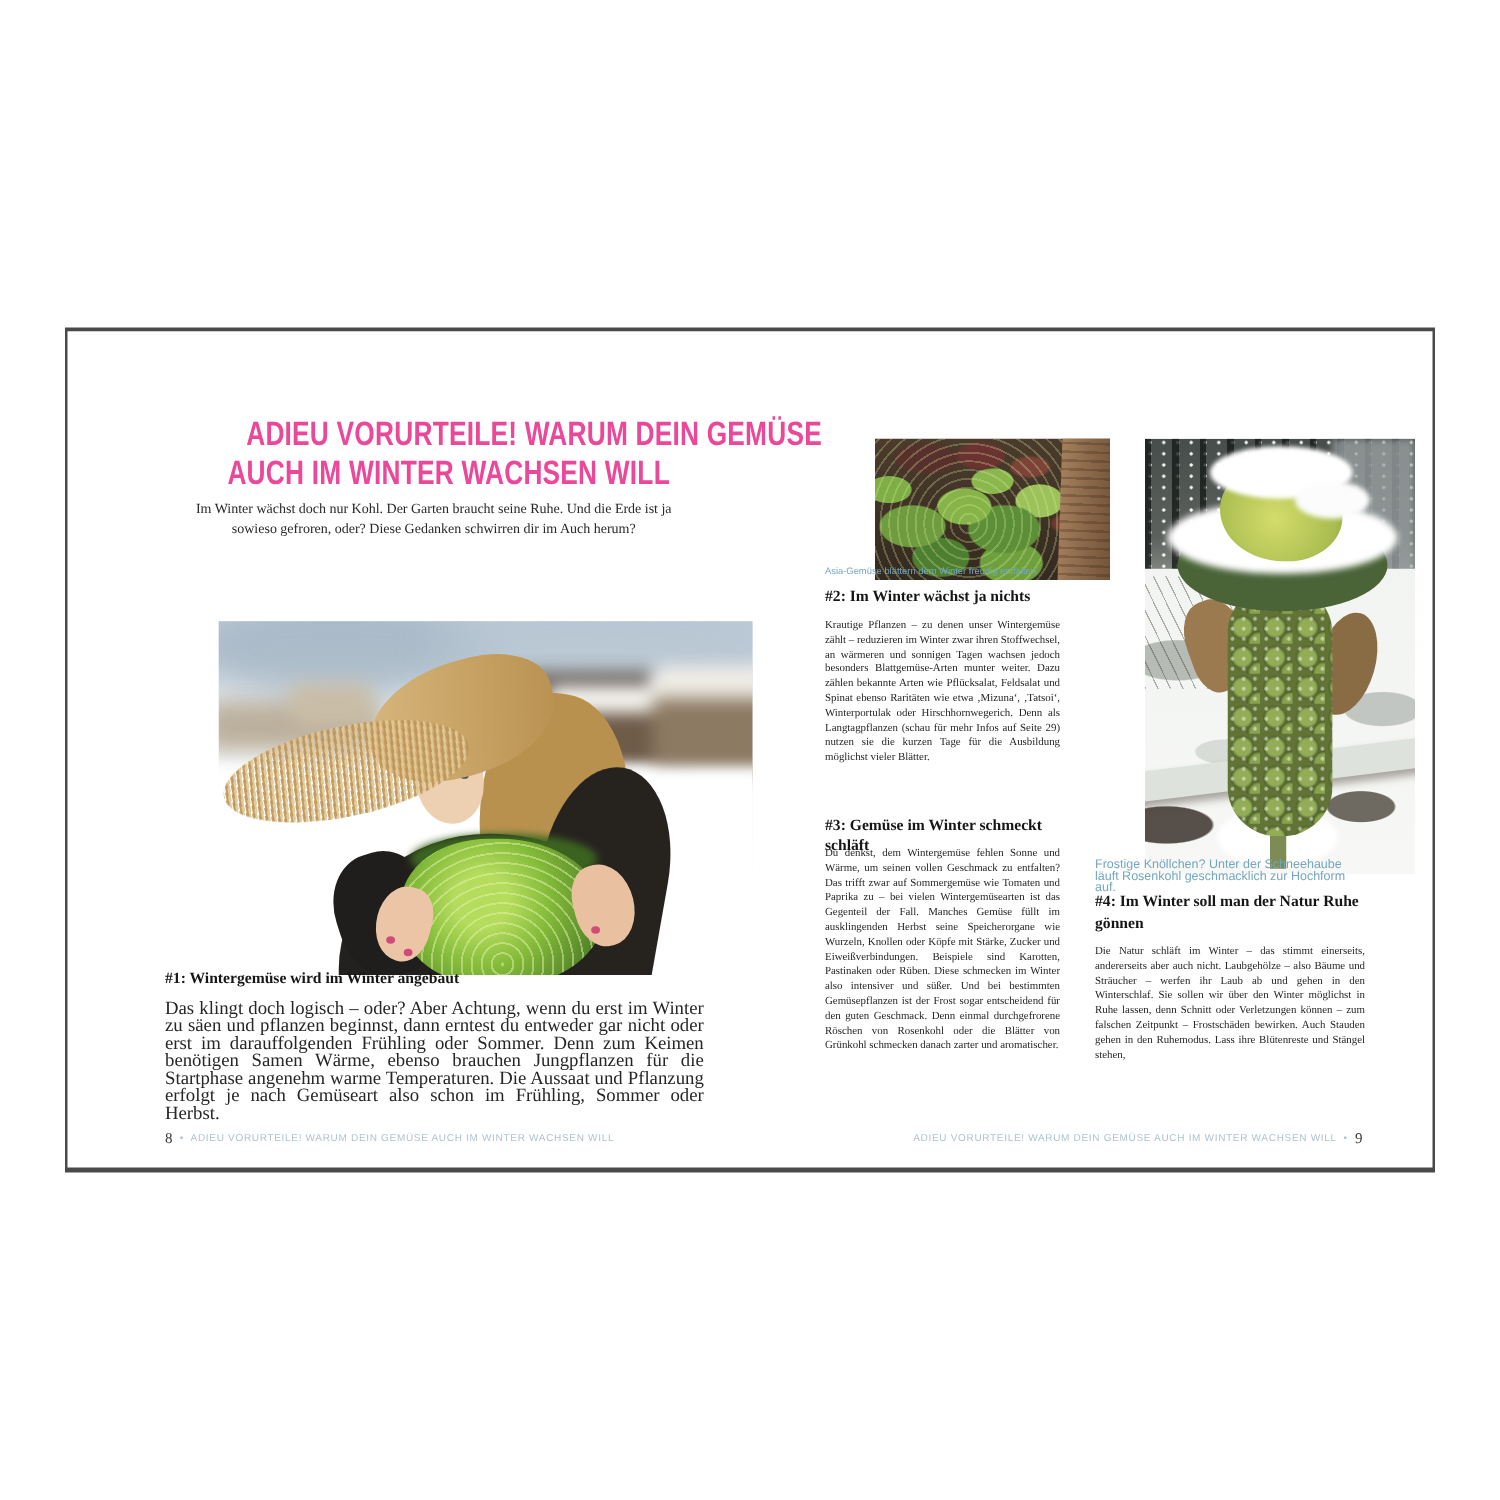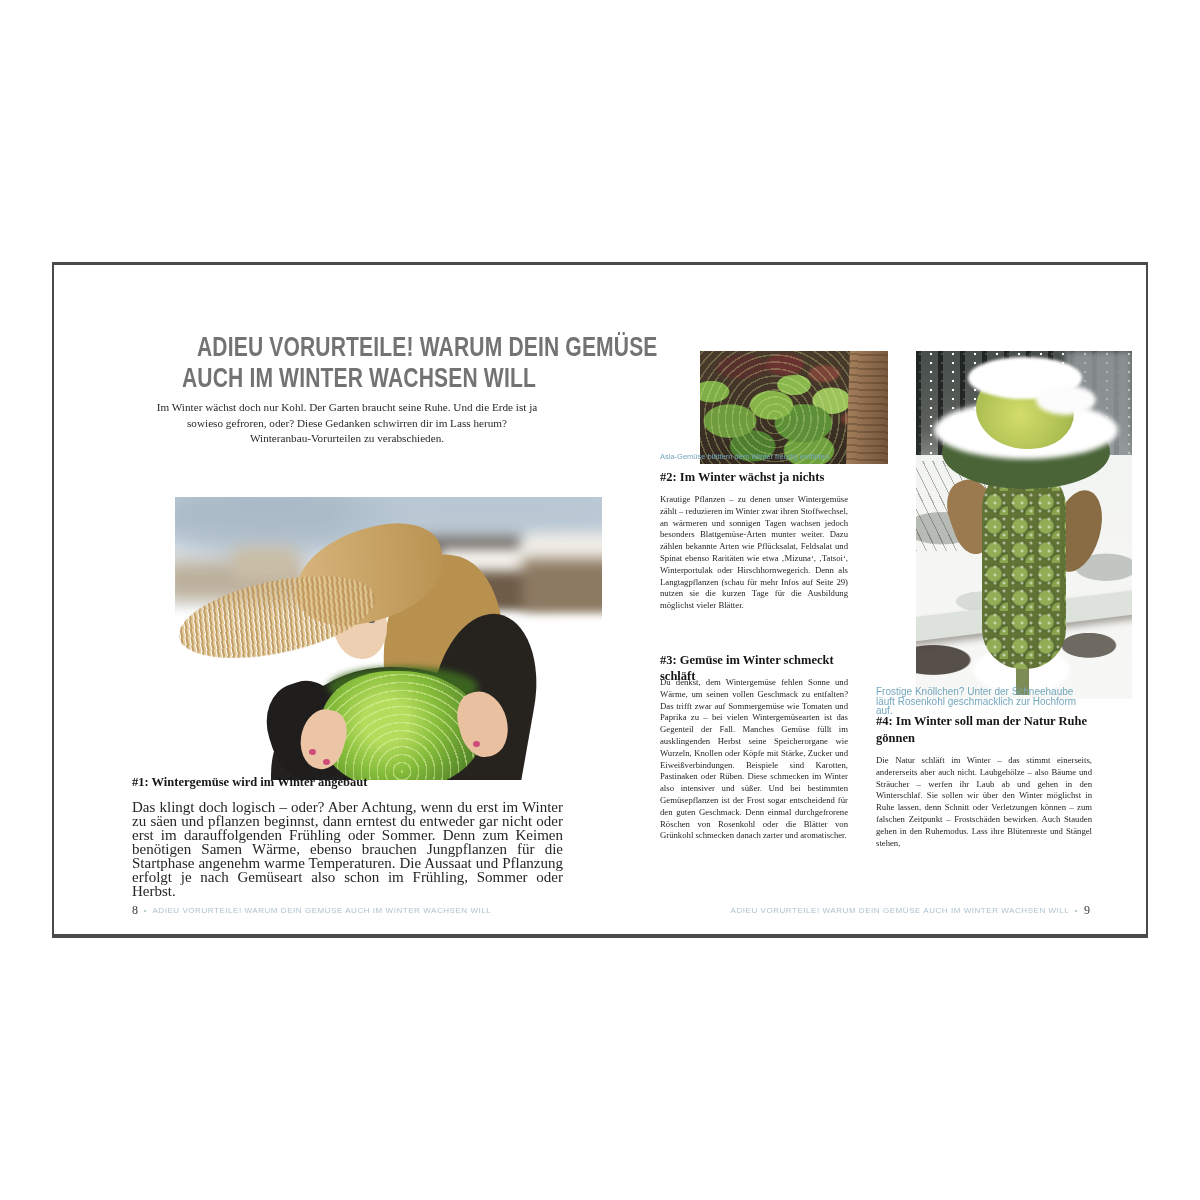--- a/index.html
+++ b/index.html
@@ -3,21 +3,21 @@
 <meta charset="utf-8">
 <style>
   html,body{margin:0;padding:0;background:#ffffff;}
   body{width:1200px;height:1200px;position:relative;font-family:"Liberation Serif",serif;overflow:hidden;}
 
   .spread{position:absolute;left:52px;top:262px;width:1092px;height:669px;background:#ffffff;
           border:2px solid #4a4a4a;border-top-width:3px;border-bottom-width:4px;box-sizing:content-box;overflow:hidden;}
 
   
   .title{position:absolute;left:78px;top:66px;width:430px;text-align:center;margin:0;
-         font-family:"Liberation Sans",sans-serif;font-weight:bold;color:#737373;}
+         font-family:"Liberation Sans",sans-serif;font-weight:bold;color:#ec4899;}
   .title-line{display:block;line-height:29px;white-space:nowrap;}
   .cond{display:inline-block;font-size:27px;transform:scaleX(0.78);transform-origin:50% 50%;letter-spacing:0.2px;}
 
   .intro{position:absolute;left:78px;top:135px;width:430px;text-align:center;
          font-size:11.2px;line-height:15.6px;color:#28
 2828;color:#282828;}
   .intro div{white-space:nowrap;}
 
   .sec-h{position:absolute;margin:0;font-size:12.5px;font-weight:bold;color:#161616;line-height:16px;}
   .body-p{position:absolute;margin:0;text-align:justify;color:#262626;hyphens:auto;-webkit-hyphens:auto;}
@@ -140,22 +140,21 @@
 
   <section>
 
     <h1 class="title">
       <span class="title-line"><span class="cond">ADIEU VORURTEILE! WARUM DEIN GEMÜSE</span></span>
       <span class="title-line"><span class="cond">AUCH IM WINTER WACHSEN WILL</span></span>
     </h1>
 
     <div class="intro">
       <div>Im Winter wächst doch nur Kohl. Der Garten braucht seine Ruhe. Und die Erde ist ja</div>
-      <div>sowieso gefroren, oder? Diese Gedanken schwirren dir im Lass herum?</div>
-      <div>Winteranbau-Vorurteilen zu verabschieden.</div>
+      <div>sowieso gefroren, oder? Diese Gedanken schwirren dir im Auch herum?</div>
     </div>
 
     <figure class="photo photo1">
       <div class="p1-ridge-l"></div>
       <div class="p1-ridge-r"></div>
       <div class="p1-hut-left"></div>
       <div class="p1-hut-left2"></div>
       <div class="p1-hut-mid"></div>
       <div class="p1-hut-r"></div>
       <div class="p1-hut-rr"></div>

